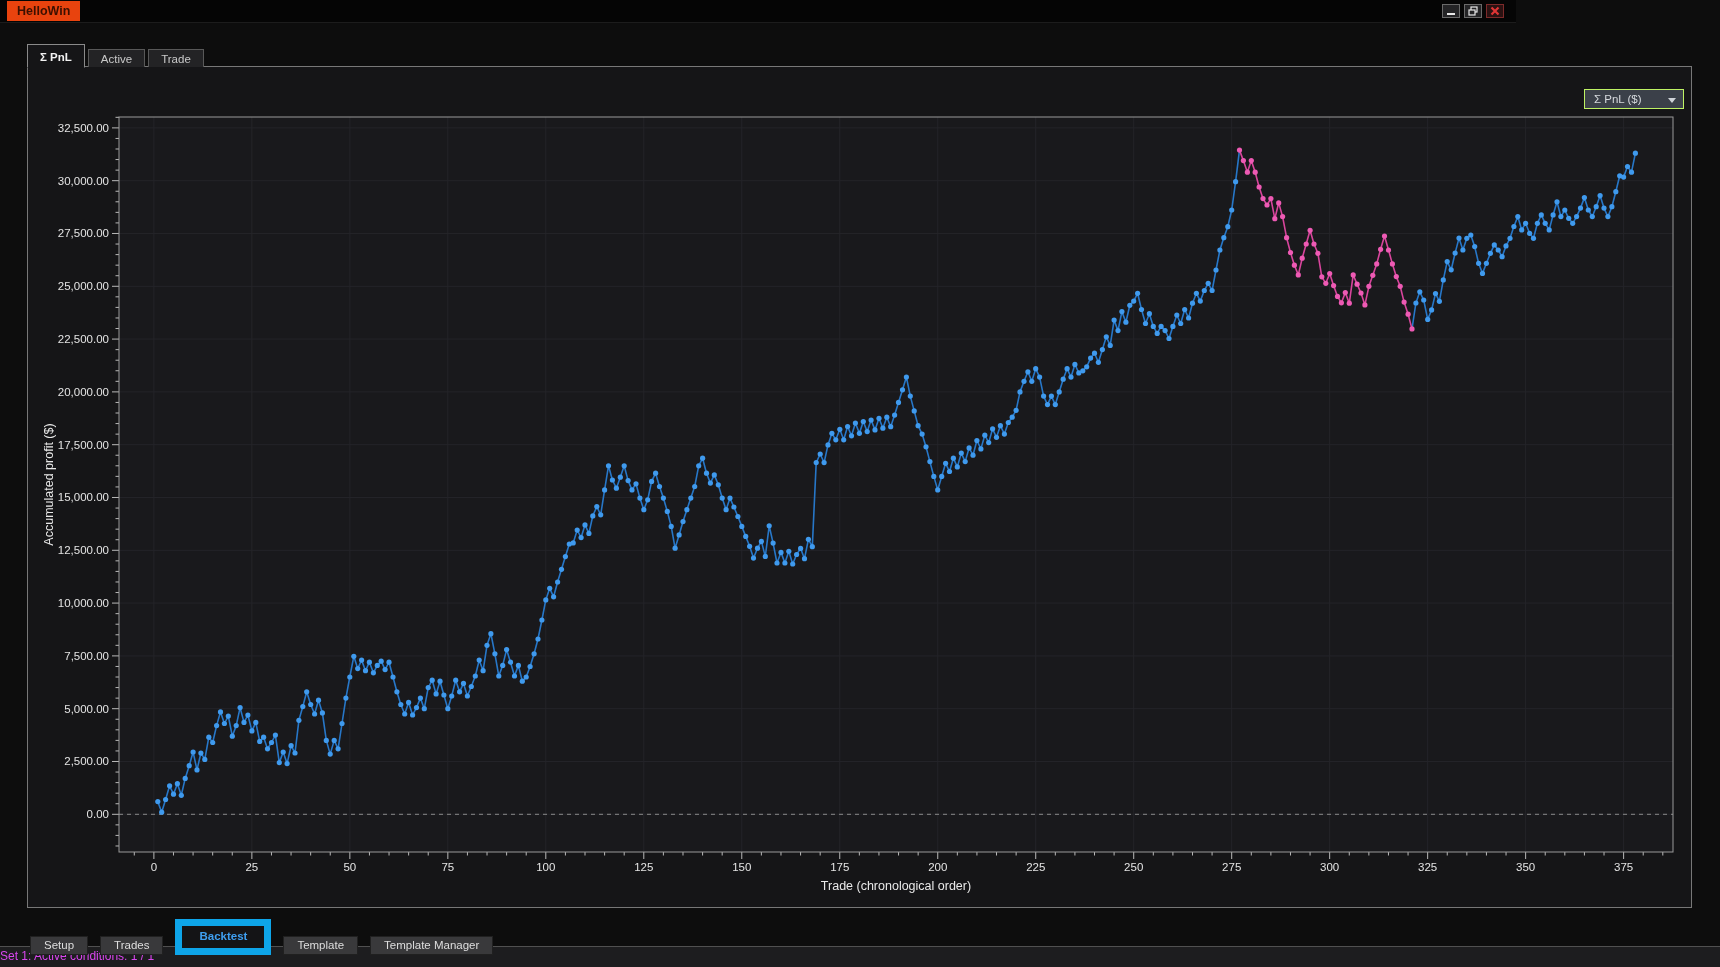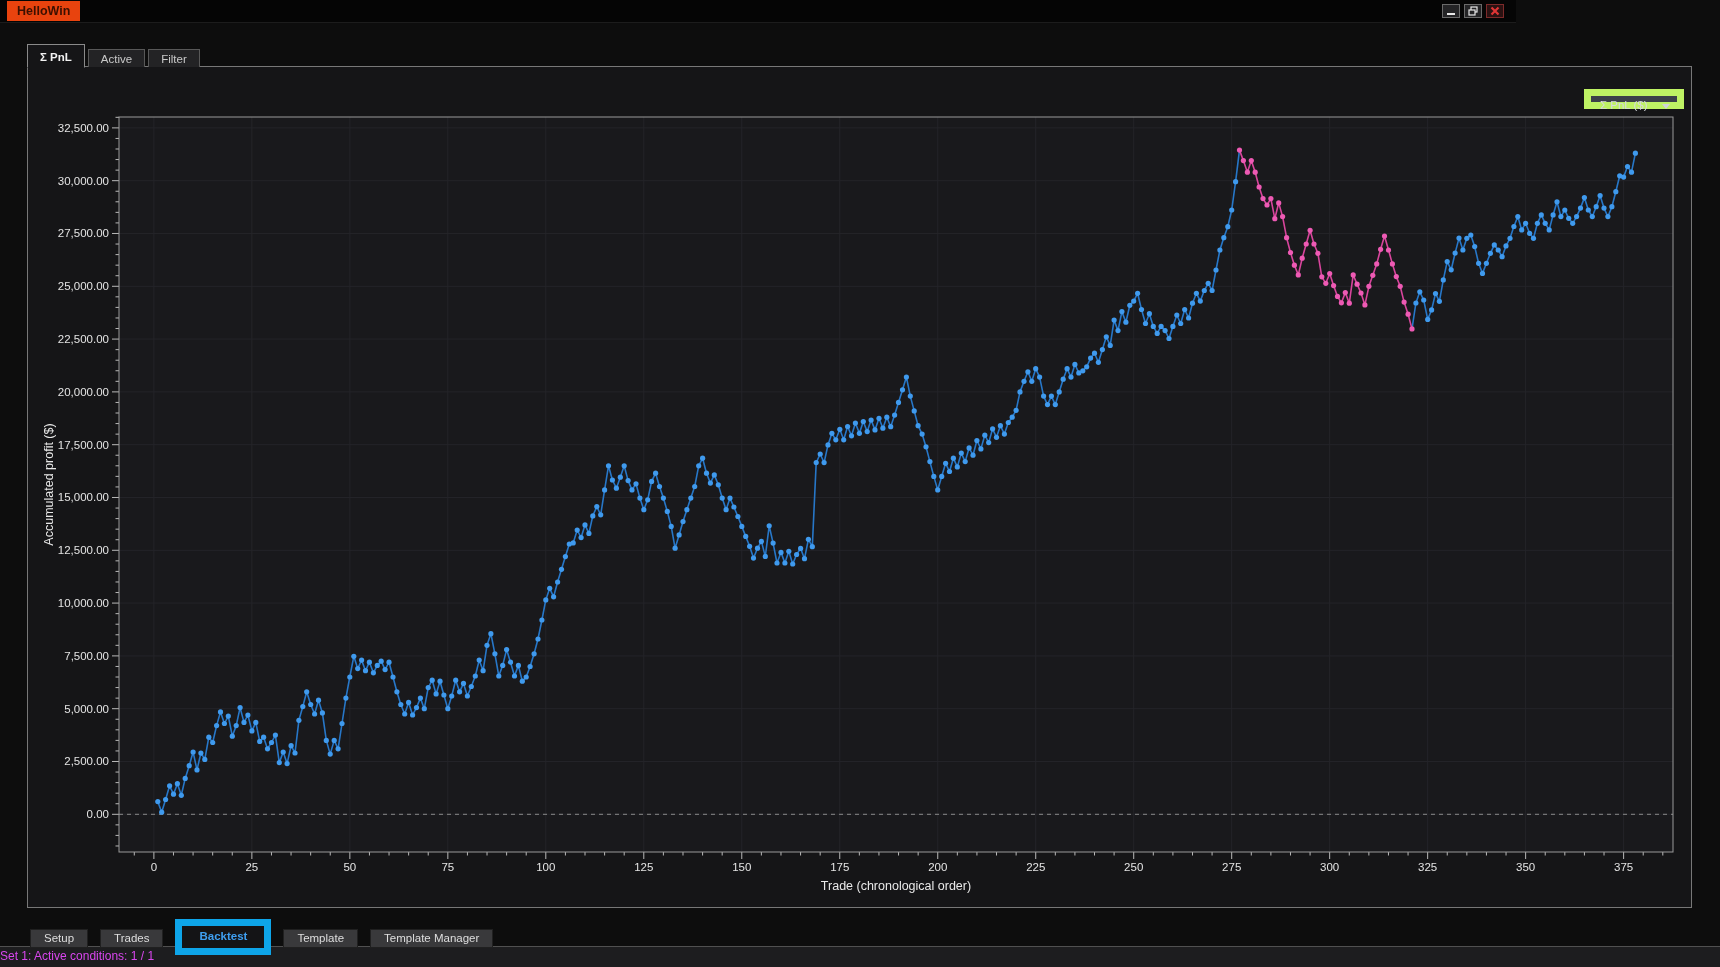--- a/index.html
+++ b/index.html
@@ -16,27 +16,27 @@
   #top-tabs{position:absolute;left:27px;top:44px;display:flex;align-items:flex-end;z-index:3;}
   .ttab{padding:3px 12px 2px 12px;background:#232325;border:1px solid #585858;border-bottom:none;
         color:#c9c9c9;font-size:11.5px;margin-right:3px;white-space:nowrap;}
   .ttab.active{background:#151517;color:#f2f2f2;border-color:#8a8a8a;padding:6px 12px 4px 12px;
                margin-bottom:-1px;border-bottom:1px solid #151517;font-weight:bold;}
   
   #tab-page{position:absolute;left:27px;top:66px;width:1665px;height:842px;background:#151517;
             border:1px solid #777;box-sizing:border-box;}
   
   #series-select{position:absolute;left:1584px;top:89px;width:100px;height:20px;background:#3b4049;
-                 border:7px solid #bef264;box-sizing:border-box;color:#d6d9dd;font-size:11.5px;
+                 border:1px solid #bef264;box-sizing:border-box;color:#d6d9dd;font-size:11.5px;
                  line-height:18px;padding-left:9px;z-index:4;cursor:default;}
   #series-select .chev{position:absolute;right:7px;top:8px;width:0;height:0;
                  border-left:4px solid transparent;border-right:4px solid transparent;border-top:5px solid #cfd3d8;}
   #chart-svg{position:absolute;left:33px;top:72px;z-index:2;}
   
-  #bottom-tabs{position:absolute;left:30px;top:919px;display:flex;align-items:center;z-index:3;}
+  #bottom-tabs{position:absolute;left:30px;top:919px;display:flex;align-items:flex-end;z-index:3;}
   .btab{margin-top:3px;padding:2px 13px 3px 13px;background:#39393b;border:1px solid #202020;
         color:#dedede;font-size:11.5px;margin-right:12px;white-space:nowrap;}
   .btab.active{margin-top:0;padding:4px 17px 6px 17px;background:#141416;color:#3f9ff0;
                border:7px solid #0ea5e9;font-weight:bold;}
   
   #status-bar{position:absolute;left:0;top:946px;width:1720px;height:24px;background:#1d1d1f;
               border-top:1px solid #505050;color:#d946ef;font-size:12px;line-height:18px;box-sizing:border-box;}
 </style>
 </head>
 <body>
@@ -59,21 +59,21 @@
     <span class="winbtn" id="btn-close">
       <svg width="10" height="10">
         <path d="M1.5 1.5 L8.5 8.5 M8.5 1.5 L1.5 8.5" stroke="#e03535" stroke-width="2.2"></path>
       </svg>
     </span>
   </div>
 
   <div id="top-tabs">
       <div class="ttab active">Σ PnL</div>
       <div class="ttab">Active</div>
-      <div class="ttab">Filter</div>
+      <div class="ttab">Trade</div>
     </div>
 
   <div id="tab-page"></div>
 
   <div id="series-select">
     <span>Σ PnL ($)</span>
     <span class="chev"></span>
   </div>
 
   <svg id="chart-svg" width="1655" height="832">

